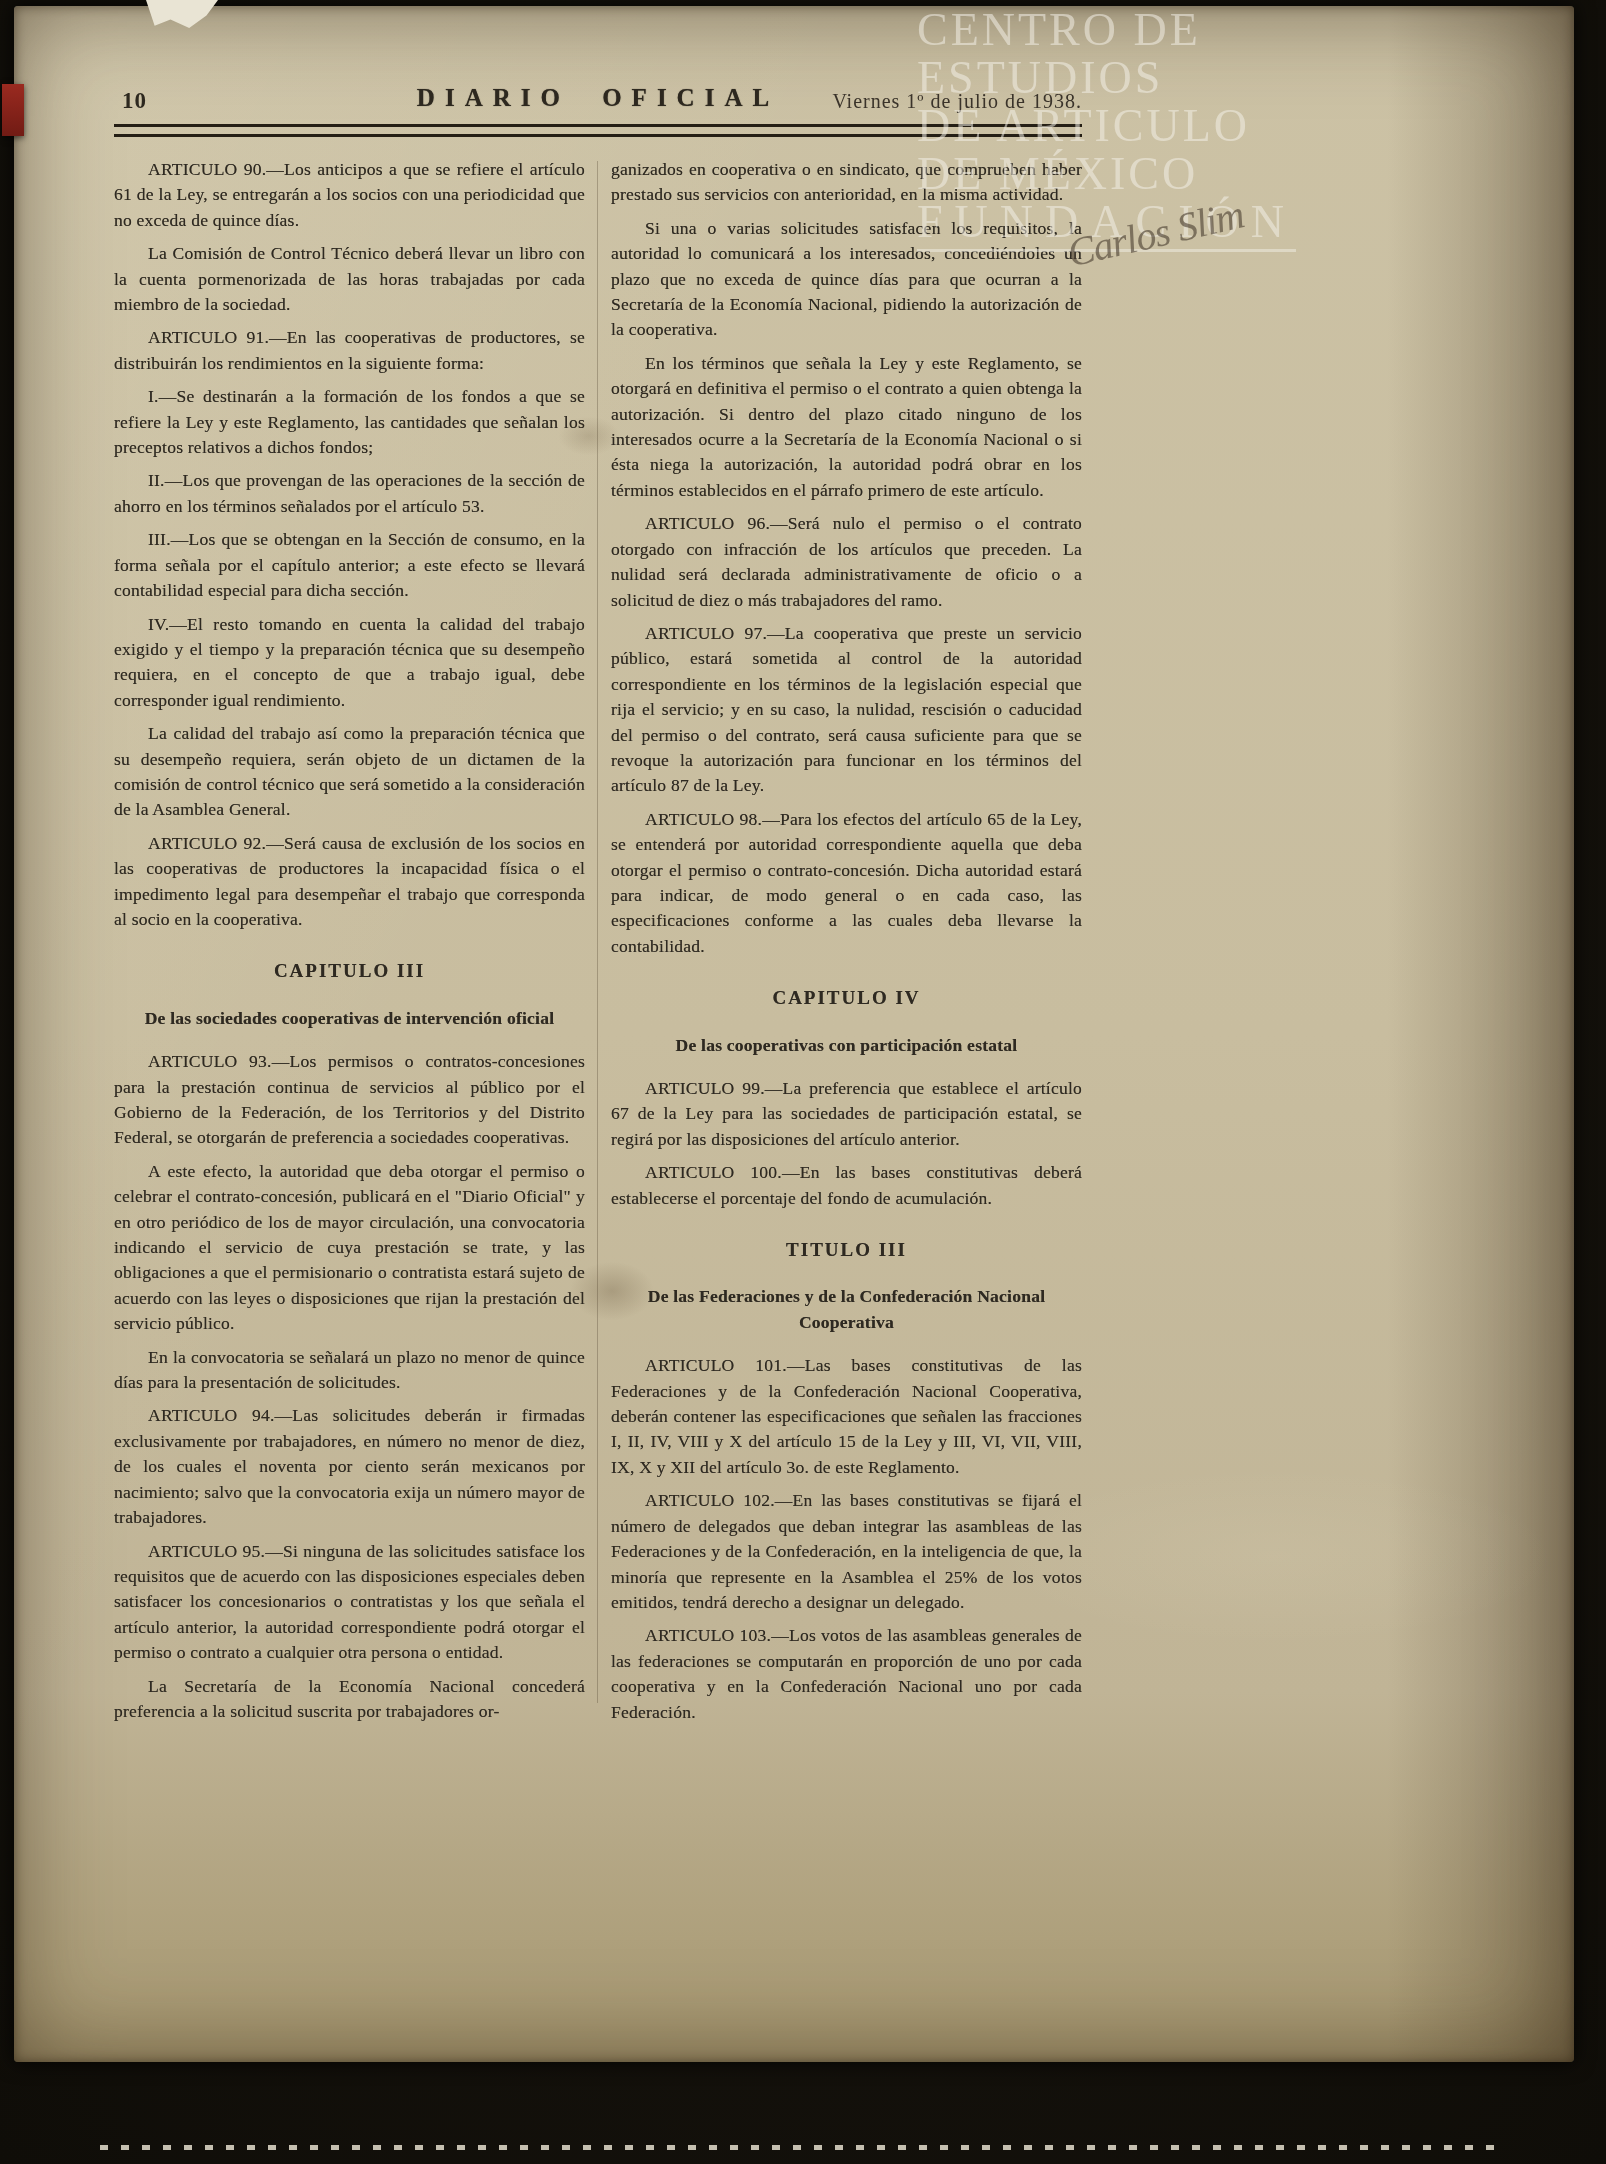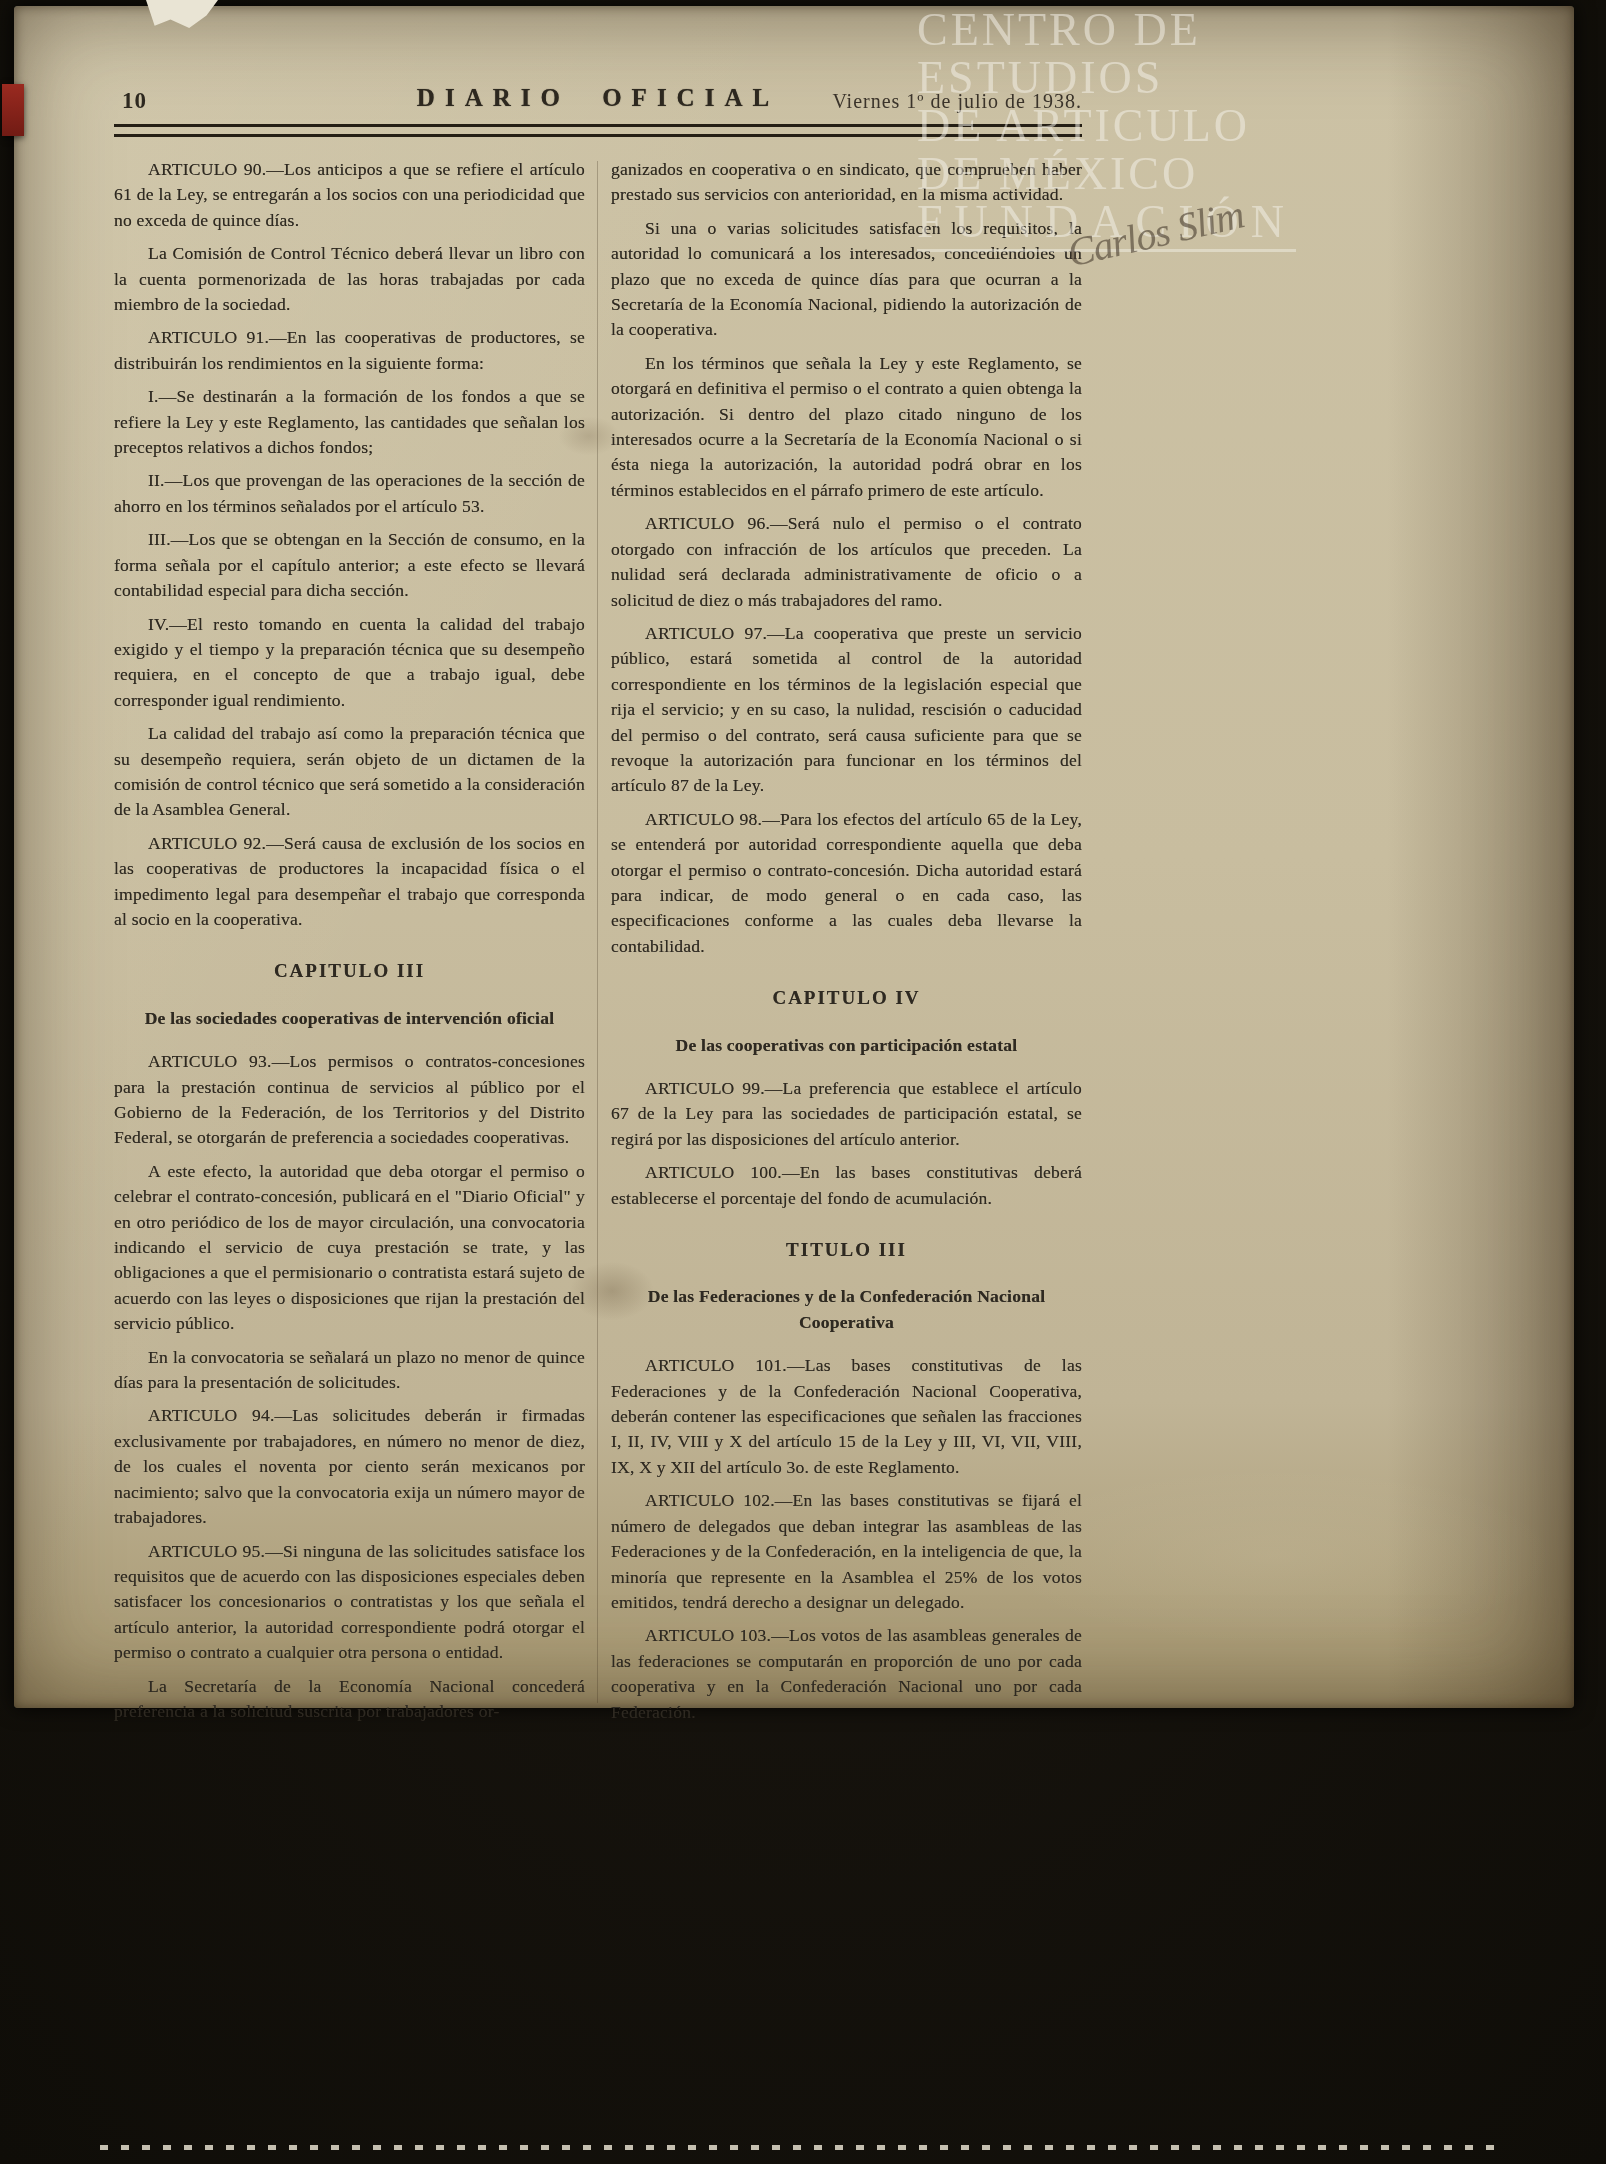--- a/index.html
+++ b/index.html
@@ -8,21 +8,21 @@
     background: #131009;
     overflow: hidden;
     font-family: "Liberation Serif", "DejaVu Serif", serif;
   }
   .scan-bg {
     position: absolute; inset: 0;
     background: radial-gradient(ellipse at 50% 45%, #1a1610 0%, #0f0d08 100%);
   }
   .page {
     position: absolute; left: 14px; top: 6px;
-    width: 1560px; height: 1702px;
+    width: 1560px; height: 2056px;
     border-radius: 4px;
     background:
       linear-gradient(115deg, rgba(255,250,230,0.10), rgba(0,0,0,0) 35%),
       linear-gradient(90deg, rgba(0,0,0,0) 88%, rgba(58,42,20,0.35) 100%),
       linear-gradient(180deg, #ccc2a5 0%, #c8bd9f 50%, #c0b496 82%, #a5966f 100%);
     box-shadow:
       inset 0 0 95px rgba(52,38,20,0.55),
       inset 0 0 12px rgba(35,25,12,0.55),
       0 0 20px rgba(0,0,0,0.85);
   }

